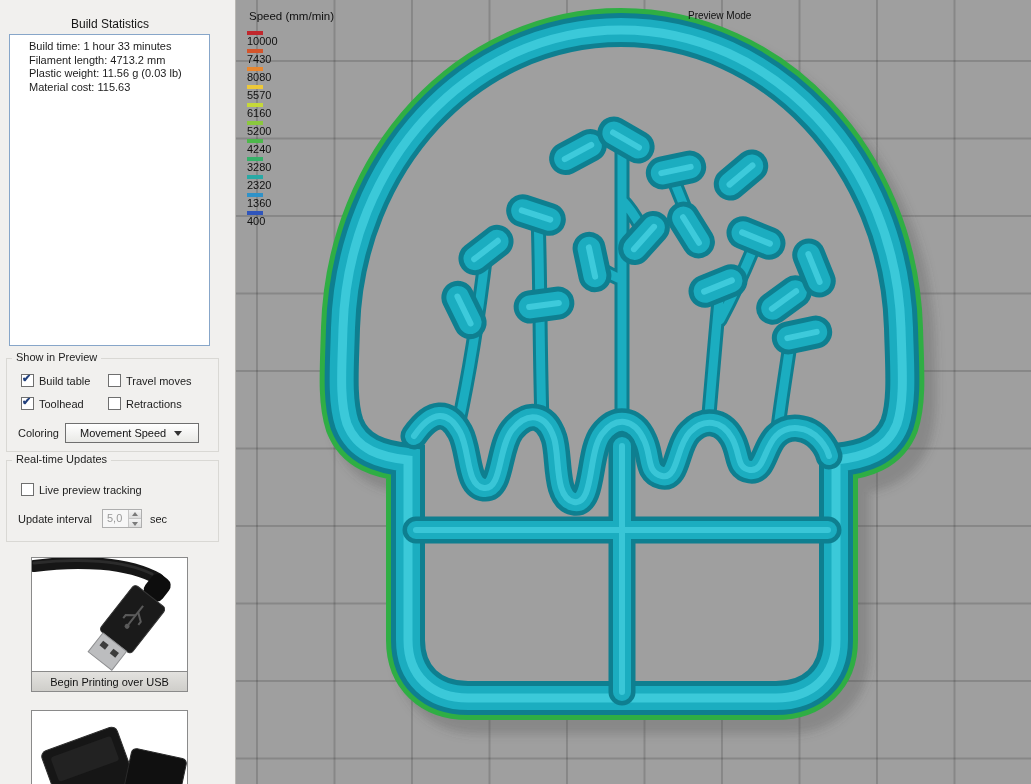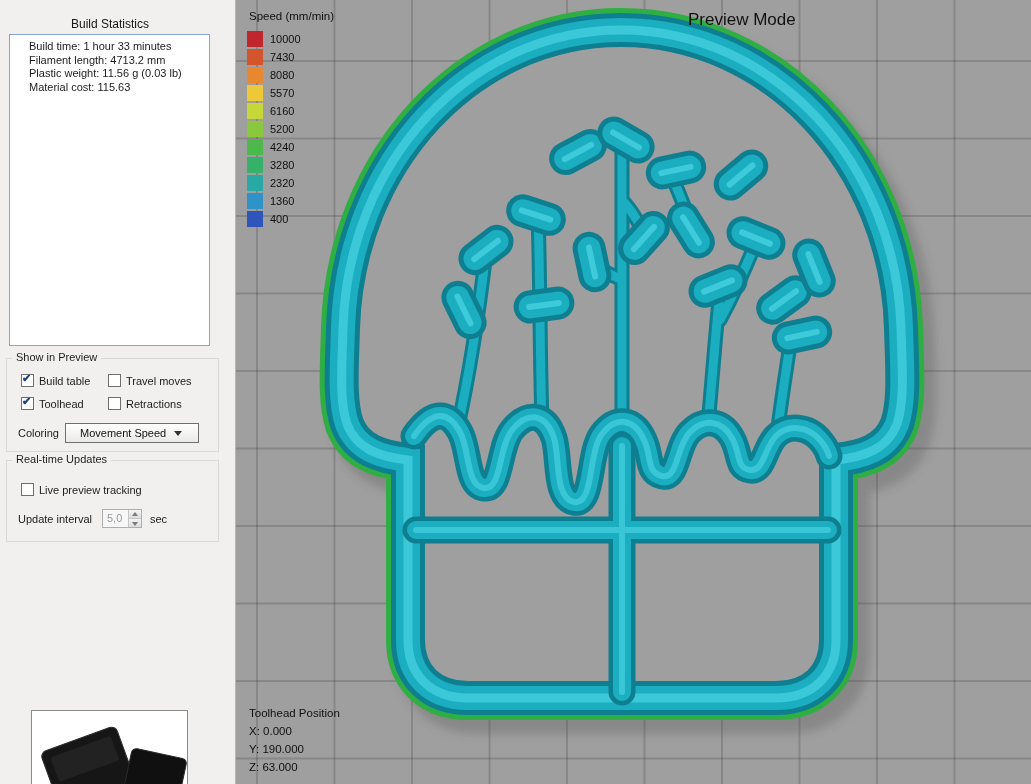--- a/index.html
+++ b/index.html
@@ -46,24 +46,24 @@
   .preview { position:relative; flex:1; height:784px; background-color:var(--c-bed,#9f9f9f); overflow:hidden;
     background-image:
       linear-gradient(to right, rgba(0,0,0,0.15) 2px, transparent 2px),
       linear-gradient(to bottom, rgba(0,0,0,0.15) 2px, transparent 2px);
     background-size:77.5px 77.5px, 77.5px 77.5px;
     background-position:20px 0px, 0px 60px; }
   .preview svg.canvas { position:absolute; top:0; left:0; }
 
   .speed-title { position:absolute; top:10px; left:13px; font-size:11.5px; color:#101010; }
   .legend { position:absolute; top:31px; left:11px; }
-  .lg-row { display:flex; align-items:center; height:16px; margin-bottom:2px; }
+  .lg-row { display:flex; align-items:flex-start; height:16px; margin-bottom:2px;flex-direction:column; }
   .sw { width:16px; height:16px; margin-right:7px; }
   .lg-val { font-size:11px; color:#101010; }
-  .mode-label { position:absolute; top:10px; left:452px; font-size:17px; color:#101010; }
+  .mode-label { position:absolute; top:10px; left:452px; font-size:10px; color:#101010; }
   .toolhead-pos { position:absolute; top:704px; left:13px; font-size:11.5px; color:#101010; line-height:18px; }
 
   
   .sh { fill:none; stroke:#4a4a4a; stroke-width:46; opacity:.28; }
   .w-green { fill:none; stroke:var(--c-green,#2fae44); stroke-width:44; }
   .w-fillgray { fill:var(--c-bed,#9f9f9f); stroke:none; }
   .w-dark { fill:none; stroke:var(--c-dark,#0e7f90); stroke-width:34; }
   .w-main { fill:none; stroke:var(--c-main,#1badc0); stroke-width:24; }
   .w-light { fill:none; stroke:var(--c-light,#49d4e4); stroke-width:9; opacity:.7; }
   .i-dark { fill:none; stroke:var(--c-dark,#0e7f90); stroke-width:27; stroke-linecap:round; }
@@ -139,20 +139,40 @@
       <div class="spin">
         <span class="spin-val">5,0</span>
         <span class="spin-btns">
           <span class="spin-b spin-up"></span>
           <span class="spin-b spin-dn"></span>
         </span>
       </div>
       <span class="sec-label">sec</span>
     </div>
 
+    <div class="usb-card">
+      <div class="usb-img">
+        <svg width="155" height="113" viewBox="0 0 155 113">
+          <path d="M 2 8 C 46 2 96 4 126 21" fill="none" stroke="#161616" stroke-width="12" stroke-linecap="round"></path>
+          <path d="M 2 5 C 46 0 92 2 120 16" fill="none" stroke="#3b3b3b" stroke-width="3" stroke-linecap="round" opacity="0.6"></path>
+          <g transform="translate(100,62) rotate(38)">
+            <rect x="-11" y="-54" width="22" height="26" rx="8" fill="#0d0d0d"></rect>
+            <rect x="-20" y="-30" width="40" height="58" rx="4" fill="#1a1a1a" stroke="#343434" stroke-width="1"></rect>
+            <path d="M 0 -18 L 0 6" stroke="#5a5a5a" stroke-width="2"></path>
+            <path d="M 0 -10 L 8 -4 L 8 0" stroke="#5a5a5a" stroke-width="2" fill="none"></path>
+            <path d="M 0 -6 L -8 0 L -8 4" stroke="#5a5a5a" stroke-width="2" fill="none"></path>
+            <circle cx="0" cy="8" r="2.5" fill="#5a5a5a"></circle>
+            <rect x="-15" y="28" width="30" height="24" fill="#bcbdbf" stroke="#8e8f91" stroke-width="1"></rect>
+            <rect x="-10" y="34" width="7" height="6" fill="#3c3c3c"></rect>
+            <rect x="3" y="34" width="7" height="6" fill="#3c3c3c"></rect>
+          </g>
+        </svg>
+      </div>
+      <button class="usb-btn">Begin Printing over USB</button>
+    </div>
 
     <div class="sd-card-box">
       <svg width="155" height="98" viewBox="0 0 155 98">
         <g transform="translate(58,62) rotate(-20)">
           <rect x="-40" y="-36" width="80" height="70" rx="6" fill="#161616" stroke="#2e2e2e" stroke-width="1"></rect>
           <rect x="-32" y="-28" width="64" height="26" rx="3" fill="#222222"></rect>
         </g>
         <g transform="translate(122,70) rotate(12)">
           <rect x="-28" y="-28" width="56" height="54" rx="5" fill="#101010" stroke="#2a2a2a" stroke-width="1"></rect>
         </g>
@@ -312,20 +332,14 @@
           <span class="lg-val">1360</span>
         </div>
       <div class="lg-row">
           <span class="sw" style="background: rgb(47, 85, 187);"></span>
           <span class="lg-val">400</span>
         </div>
     </div>
 
     <div class="mode-label">Preview Mode</div>
 
-    <div class="toolhead-pos">
-      <div>Toolhead Position</div>
-      <div>X: 0.000</div>
-      <div>Y: 190.000</div>
-      <div>Z: 63.000</div>
-    </div>
   </main>
 </div>
 
 </body></html>

